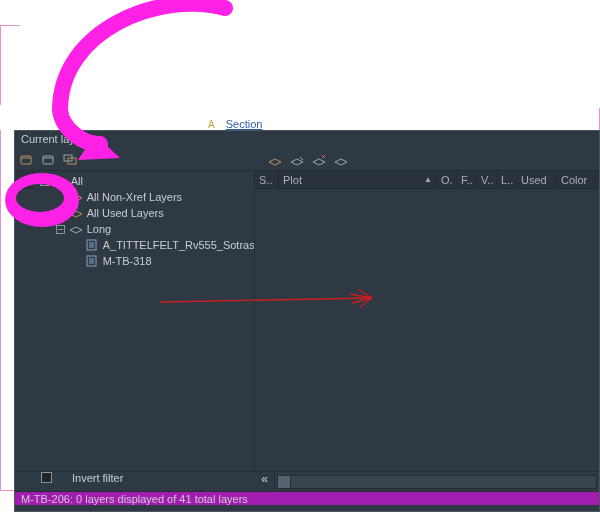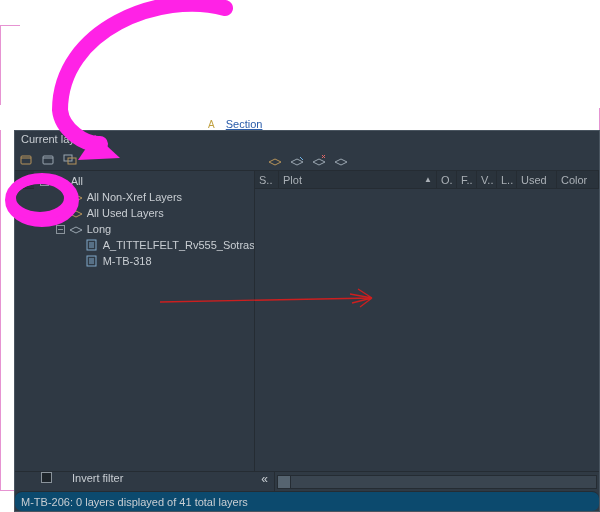--- a/index.html
+++ b/index.html
@@ -184,29 +184,28 @@
     left: -1px; top: -1px; height: 14px; width: 14px;
     background: #566470;
     border: 1px solid #252c33;
   }
   .checkbox {
     width: 11px; height: 11px;
     border: 1px solid #8a939b;
     background: #1e252b;
   }
   .status-bar {
-    height: 20px;
-    background: #0c4a6e;
+    height: 14px;
+    background: #a21caf;
     border-top: 1px solid #252c33;
     display: flex;
     align-items: center;
     padding: 0 6px;
     font-size: 11px;
     color: #c9ced3;
-    border-radius: 7px;
   }
 
   .annot-layer {
     position: absolute;
     inset: 0;
     pointer-events: none;
   }
 </style>
 </head>
 <body>

